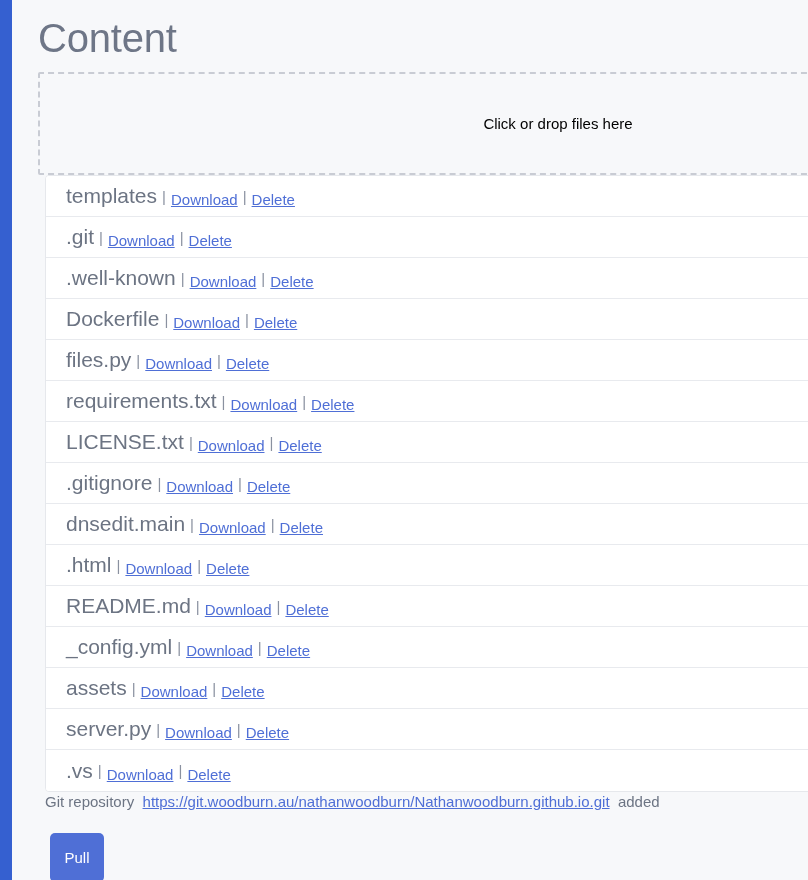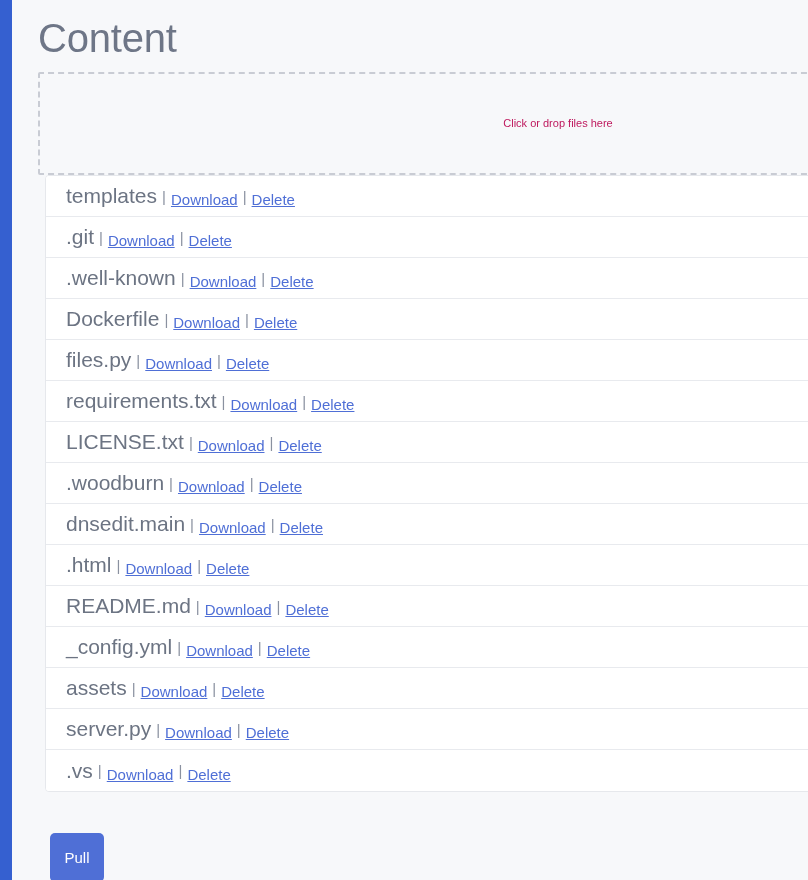--- a/index.html
+++ b/index.html
@@ -60,22 +60,22 @@
     width: 1040px;
     height: 103px;
     border: 2px dashed #c9ccd4;
     border-radius: 2px;
     background: #f7f8fa;
     display: flex;
     align-items: center;
     justify-content: center;
   }
   .dropzone-label {
-    font-size: 11px;
-    color: #be185d;
+    font-size: 15px;
+    color: #000000;
     line-height: 1.4;
     user-select: none;
   }
 
   
   .file-list {
     position: absolute;
     left: 33px;
     top: 175px;
     width: 1030px;
@@ -209,21 +209,21 @@
           <a class="row-link" href="#">Delete</a>
         </div>
         <div class="file-row">
           <span class="file-name">LICENSE.txt</span>
           <span class="sep">|</span>
           <a class="row-link" href="#">Download</a>
           <span class="sep">|</span>
           <a class="row-link" href="#">Delete</a>
         </div>
         <div class="file-row">
-          <span class="file-name">.woodburn</span>
+          <span class="file-name">.gitignore</span>
           <span class="sep">|</span>
           <a class="row-link" href="#">Download</a>
           <span class="sep">|</span>
           <a class="row-link" href="#">Delete</a>
         </div>
         <div class="file-row">
           <span class="file-name">dnsedit.main</span>
           <span class="sep">|</span>
           <a class="row-link" href="#">Download</a>
           <span class="sep">|</span>
@@ -266,17 +266,22 @@
         </div>
         <div class="file-row">
           <span class="file-name">.vs</span>
           <span class="sep">|</span>
           <a class="row-link" href="#">Download</a>
           <span class="sep">|</span>
           <a class="row-link" href="#">Delete</a>
         </div>
       </div>
 
+    <div class="status-line">
+      <span>Git repository</span>
+      <span>&nbsp;</span><a class="status-link" href="#">https://git.woodburn.au/nathanwoodburn/Nathanwoodburn.github.io.git</a><span>&nbsp;</span>
+      <span class="status-suffix">added</span>
+    </div>
 
     <button class="pull-button">Pull</button>
 
   </div>
 </div>
 
 </body></html>

